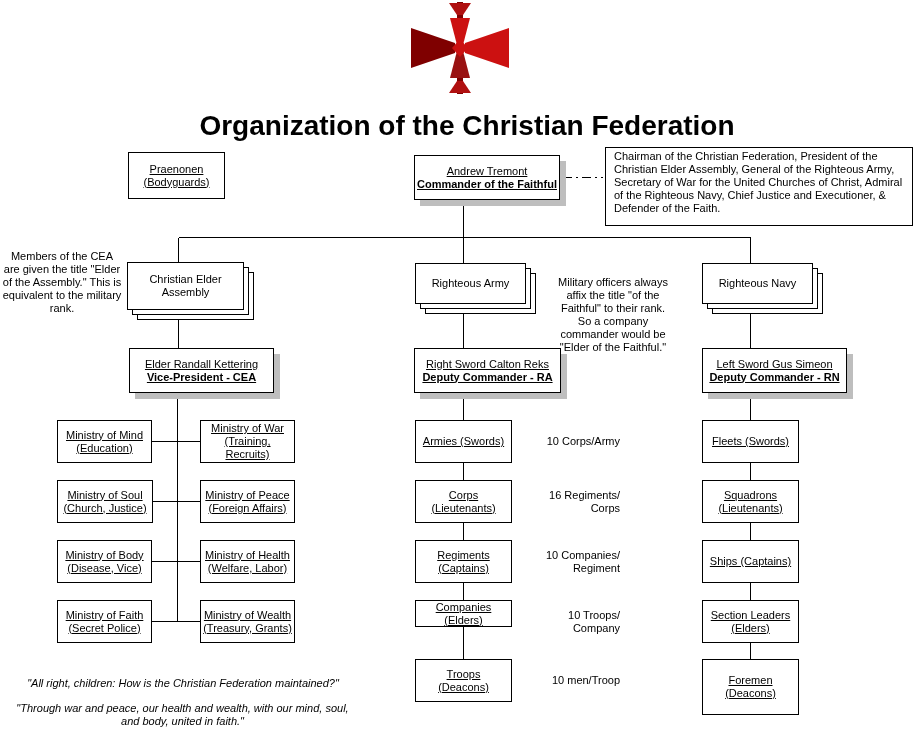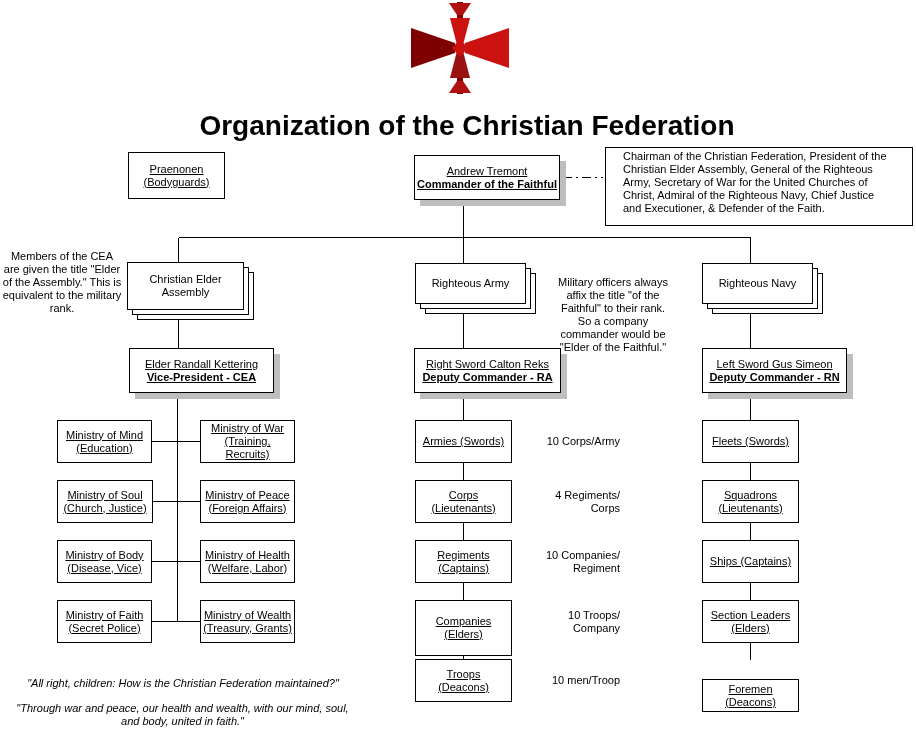--- a/index.html
+++ b/index.html
@@ -27,21 +27,21 @@
     background:#fff;border:1px solid #000;
   }
   .l2{left:10px;top:10px;}
   .l1{left:5px;top:5px;}
   .l0{
     display:flex;flex-direction:column;align-items:center;justify-content:center;
     text-align:center;font-size:11px;line-height:13px;
   }
   .bigbox{
     box-sizing:border-box;position:absolute;background:#fff;border:1px solid #000;
-    font-size:11px;line-height:13px;padding:2px 17px;text-align:left;z-index:1;
+    font-size:11px;line-height:13px;padding:2px 8px;text-align:left;z-index:1;
   }
   .note{position:absolute;font-size:11px;line-height:13px;text-align:center;z-index:1;}
   .ratio{
     position:absolute;display:flex;flex-direction:column;align-items:flex-end;justify-content:center;
     text-align:center;font-size:11px;line-height:13px;z-index:1;
   }
   .quote{position:absolute;font-style:italic;font-size:11px;line-height:13px;text-align:center;z-index:1;}
   .plain-note{position:absolute;font-size:11px;line-height:13px;white-space:pre-wrap;z-index:1;}
 </style>
 </head>
@@ -181,35 +181,35 @@
 
   </div>
   <div class="box" style="left:415px;top:480px;width:97px;height:43px">
     <span class="ln">Corps</span>
     <span class="ln">(Lieutenants)</span>
   </div>
   <div class="box" style="left:415px;top:540px;width:97px;height:43px">
     <span class="ln">Regiments</span>
     <span class="ln">(Captains)</span>
   </div>
-  <div class="box" style="left:415px;top:600px;width:97px;height:56px">
+  <div class="box" style="left:415px;top:600px;width:97px;height:27px">
     <span class="ln">Companies</span>
     <span class="ln">(Elders)</span>
   </div>
   <div class="box" style="left:415px;top:659px;width:97px;height:43px">
     <span class="ln">Troops</span>
     <span class="ln">(Deacons)</span>
   </div>
 
   <div class="ratio" style="left:516px;top:420px;width:104px;height:43px">
     <span>10 Corps/Army</span>
 
   </div>
   <div class="ratio" style="left:516px;top:480px;width:104px;height:43px">
-    <span>4 Regiments/</span>
+    <span>16 Regiments/</span>
     <span>Corps</span>
   </div>
   <div class="ratio" style="left:516px;top:540px;width:104px;height:43px">
     <span>10 Companies/</span>
     <span>Regiment</span>
   </div>
   <div class="ratio" style="left:516px;top:600px;width:104px;height:43px">
     <span>10 Troops/</span>
     <span>Company</span>
   </div>
@@ -227,21 +227,21 @@
     <span class="ln">(Lieutenants)</span>
   </div>
   <div class="box" style="left:702px;top:540px;width:97px;height:43px">
     <span class="ln">Ships (Captains)</span>
 
   </div>
   <div class="box" style="left:702px;top:600px;width:97px;height:43px">
     <span class="ln">Section Leaders</span>
     <span class="ln">(Elders)</span>
   </div>
-  <div class="box" style="left:702px;top:679px;width:97px;height:33px">
+  <div class="box" style="left:702px;top:659px;width:97px;height:56px">
     <span class="ln">Foremen</span>
     <span class="ln">(Deacons)</span>
   </div>
 
   <div class="quote" style="left:18px;top:677px;width:330px">
     <span>"All right, children: How is the Christian Federation maintained?"</span>
   </div>
   <div class="quote" style="left:10px;top:702px;width:345px">
     <span>"Through war and peace, our health and wealth, with our mind, soul, and body, united in faith."</span>
   </div>

